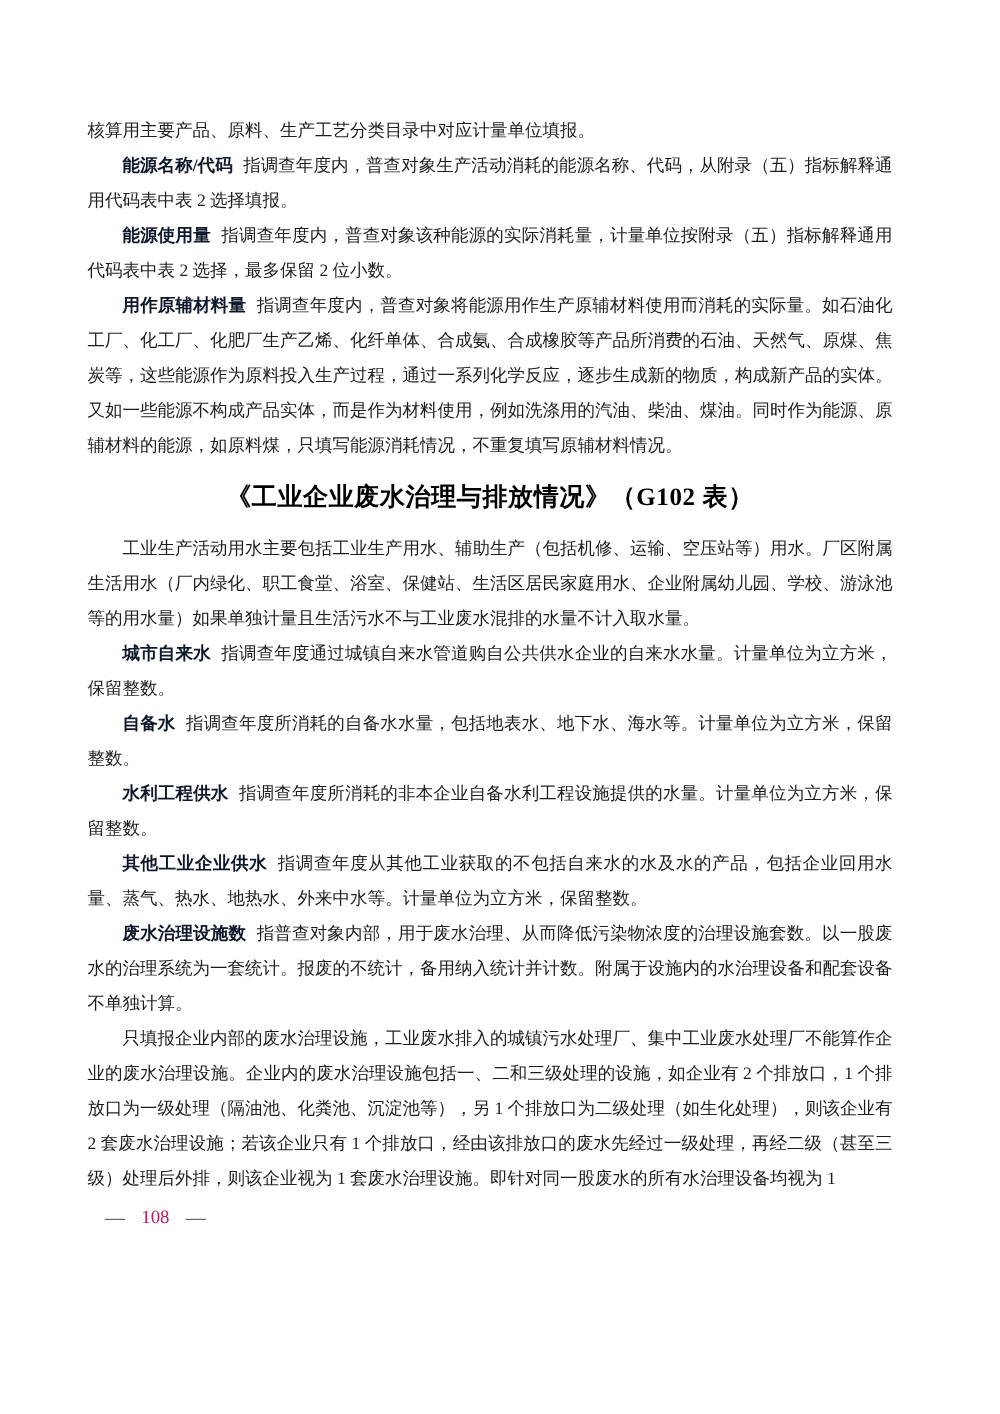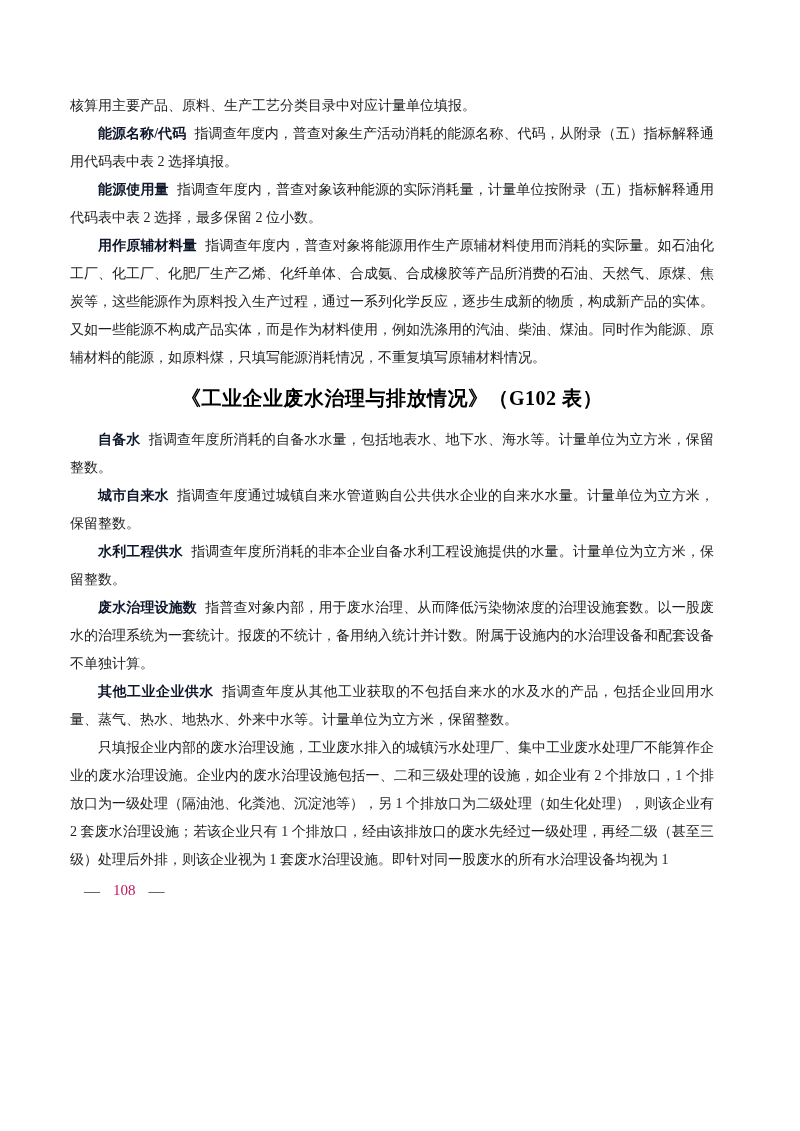--- a/index.html
+++ b/index.html
@@ -62,25 +62,26 @@
 </head>
 <body>
 
 <div class="page">
   <div class="content" id="sections">
       <p class="para"><span>核算用主要产品、原料、生产工艺分类目录中对应计量单位填报。</span></p>
       <p class="para indent"><b class="term">能源名称/代码</b><span>指调查年度内，普查对象生产活动消耗的能源名称、代码，从附录（五）指标解释通用代码表中表 2 选择填报。</span></p>
       <p class="para indent"><b class="term">能源使用量</b><span>指调查年度内，普查对象该种能源的实际消耗量，计量单位按附录（五）指标解释通用代码表中表 2 选择，最多保留 2 位小数。</span></p>
       <p class="para indent"><b class="term">用作原辅材料量</b><span>指调查年度内，普查对象将能源用作生产原辅材料使用而消耗的实际量。如石油化工厂、化工厂、化肥厂生产乙烯、化纤单体、合成氨、合成橡胶等产品所消费的石油、天然气、原煤、焦炭等，这些能源作为原料投入生产过程，通过一系列化学反应，逐步生成新的物质，构成新产品的实体。又如一些能源不构成产品实体，而是作为材料使用，例如洗涤用的汽油、柴油、煤油。同时作为能源、原辅材料的能源，如原料煤，只填写能源消耗情况，不重复填写原辅材料情况。</span></p>
       <h2 class="section-heading">《工业企业废水治理与排放情况》（G102 表）</h2>
+      <p class="para indent"><span>工业生产活动用水主要包括工业生产用水、辅助生产（包括机修、运输、空压站等）用水。厂区附属生活用水（厂内绿化、职工食堂、浴室、保健站、生活区居民家庭用水、企业附属幼儿园、学校、游泳池等的用水量）如果单独计量且生活污水不与工业废水混排的水量不计入取水量。</span></p>
+      <p class="para indent"><b class="term">城市自来水</b><span>指调查年度通过城镇自来水管道购自公共供水企业的自来水水量。计量单位为立方米，保留整数。</span></p>
       <p class="para indent"><b class="term">自备水</b><span>指调查年度所消耗的自备水水量，包括地表水、地下水、海水等。计量单位为立方米，保留整数。</span></p>
-      <p class="para indent"><b class="term">城市自来水</b><span>指调查年度通过城镇自来水管道购自公共供水企业的自来水水量。计量单位为立方米，保留整数。</span></p>
       <p class="para indent"><b class="term">水利工程供水</b><span>指调查年度所消耗的非本企业自备水利工程设施提供的水量。计量单位为立方米，保留整数。</span></p>
+      <p class="para indent"><b class="term">其他工业企业供水</b><span>指调查年度从其他工业获取的不包括自来水的水及水的产品，包括企业回用水量、蒸气、热水、地热水、外来中水等。计量单位为立方米，保留整数。</span></p>
       <p class="para indent"><b class="term">废水治理设施数</b><span>指普查对象内部，用于废水治理、从而降低污染物浓度的治理设施套数。以一股废水的治理系统为一套统计。报废的不统计，备用纳入统计并计数。附属于设施内的水治理设备和配套设备不单独计算。</span></p>
-      <p class="para indent"><b class="term">其他工业企业供水</b><span>指调查年度从其他工业获取的不包括自来水的水及水的产品，包括企业回用水量、蒸气、热水、地热水、外来中水等。计量单位为立方米，保留整数。</span></p>
       <p class="para indent"><span>只填报企业内部的废水治理设施，工业废水排入的城镇污水处理厂、集中工业废水处理厂不能算作企业的废水治理设施。企业内的废水治理设施包括一、二和三级处理的设施，如企业有 2 个排放口，1 个排放口为一级处理（隔油池、化粪池、沉淀池等），另 1 个排放口为二级处理（如生化处理），则该企业有 2 套废水治理设施；若该企业只有 1 个排放口，经由该排放口的废水先经过一级处理，再经二级（甚至三级）处理后外排，则该企业视为 1 套废水治理设施。即针对同一股废水的所有水治理设备均视为 1</span></p>
     </div>
   <div class="footer">
     <span class="dash">—</span>
     <span class="pagenum">108</span>
     <span class="dash">—</span>
   </div>
 </div>
 
 </body></html>

